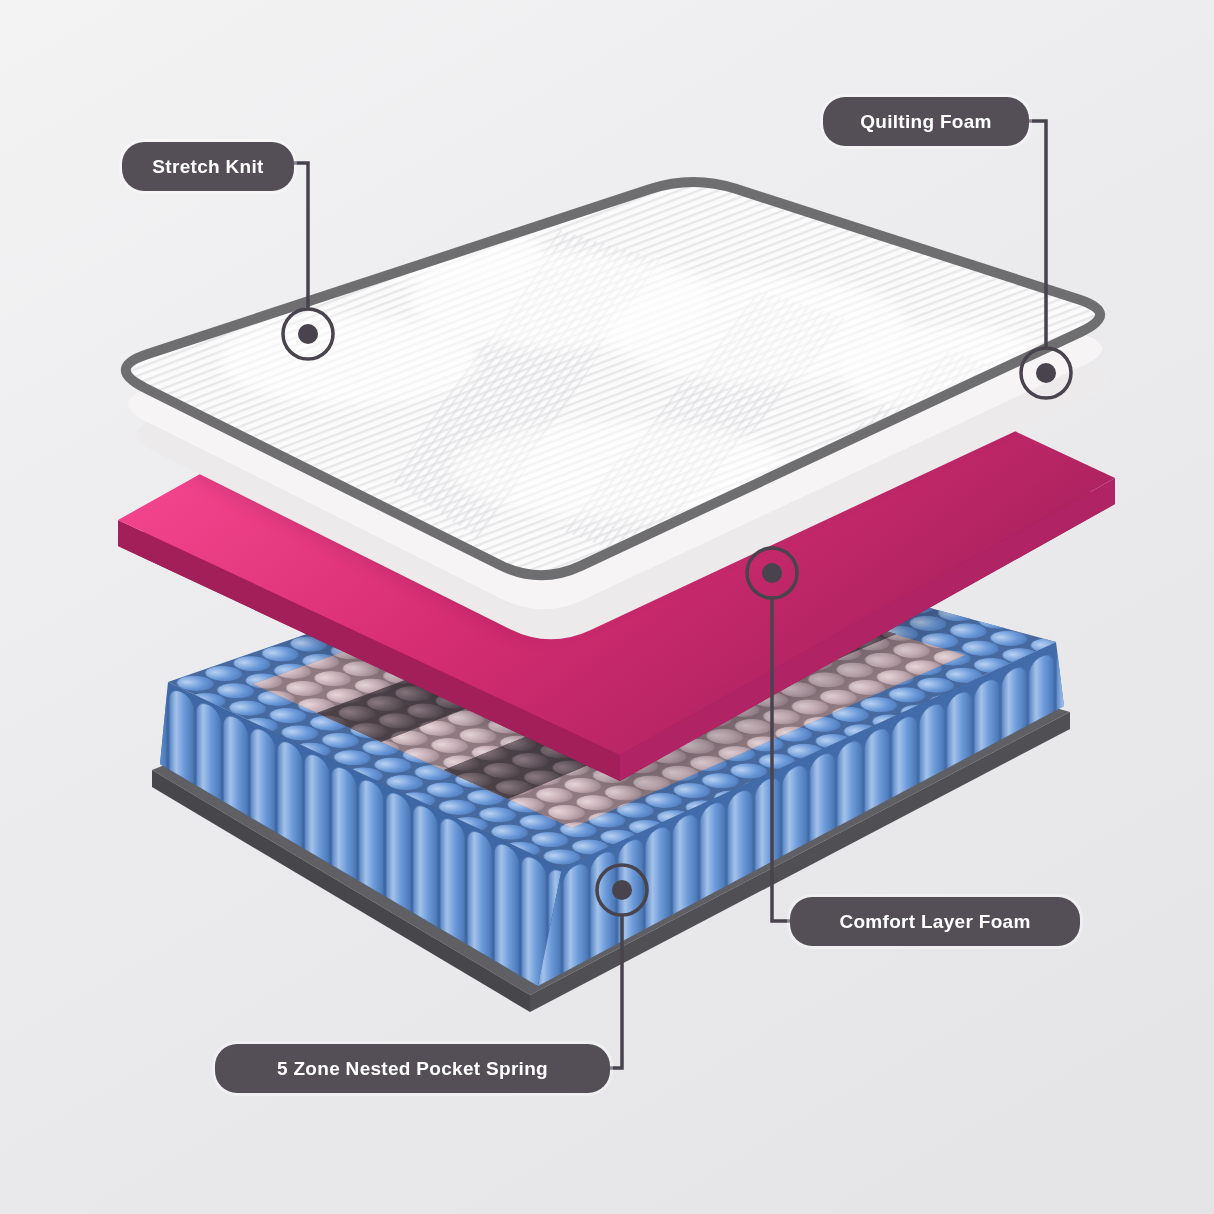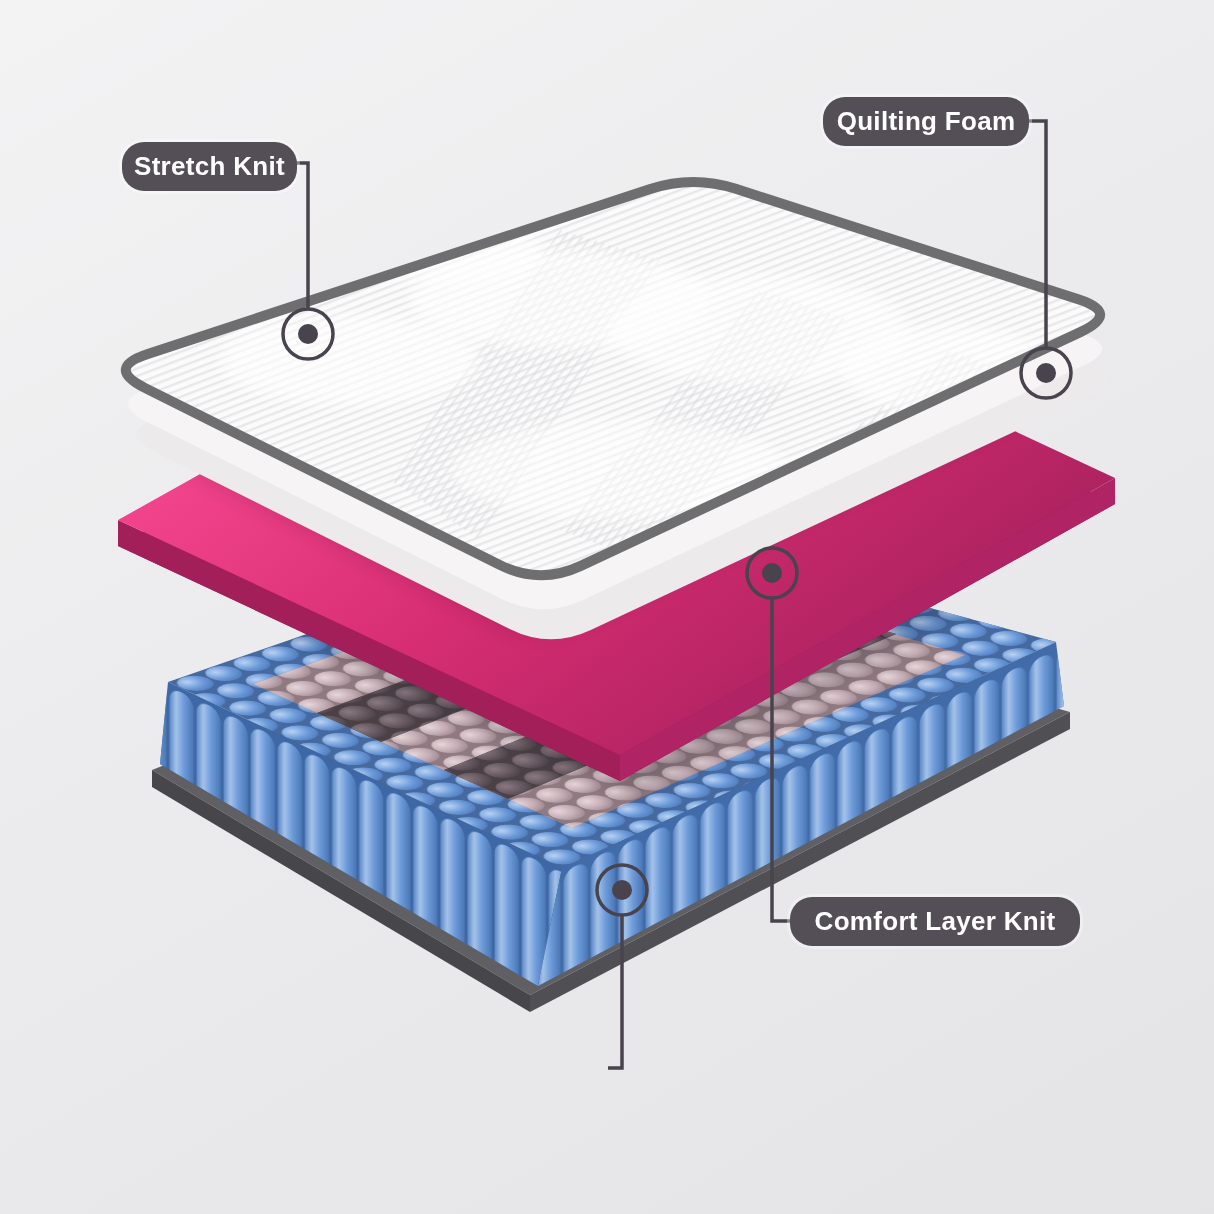--- a/index.html
+++ b/index.html
@@ -13,21 +13,21 @@
     background:linear-gradient(150deg,#f3f3f4 0%,#ececee 40%,#e4e4e6 100%);
   }
   .canvas > svg{position:absolute;left:0;top:0;}
   .callout-label{
     position:absolute;
     display:flex;align-items:center;justify-content:center;
     box-sizing:border-box;
     height:49px;padding:0 12px;
     background:#544f57;color:#ffffff;
     border-radius:22px;
-    font-size:26px;font-weight:700;letter-spacing:.3px;
+    font-size:19px;font-weight:700;letter-spacing:.3px;
     box-shadow:0 0 0 3px rgba(255,255,255,.35);
     white-space:nowrap;
   }
   .lb-sk{left:122px;top:142px;min-width:172px;}
   .lb-qf{left:823px;top:97px;min-width:206px;}
   .lb-clf{left:790px;top:897px;min-width:290px;}
   .lb-5z{left:215px;top:1044px;min-width:395px;}
 </style>
 </head>
 <body>
@@ -195,15 +195,16 @@
     </g>
     <g>
       <circle cx="622" cy="890" r="25" fill="none" stroke="#48434c" stroke-width="3.5"></circle>
       <circle cx="622" cy="890" r="10" fill="#48434c"></circle>
     </g>
   </g>
 </svg>
 
 <div class="callout-label lb-sk">Stretch Knit</div>
 <div class="callout-label lb-qf">Quilting Foam</div>
-<div class="callout-label lb-clf">Comfort Layer Knit</div>
+<div class="callout-label lb-clf">Comfort Layer Foam</div>
+<div class="callout-label lb-5z">5 Zone Nested Pocket Spring</div>
 
 </div>
 
 </body></html>

